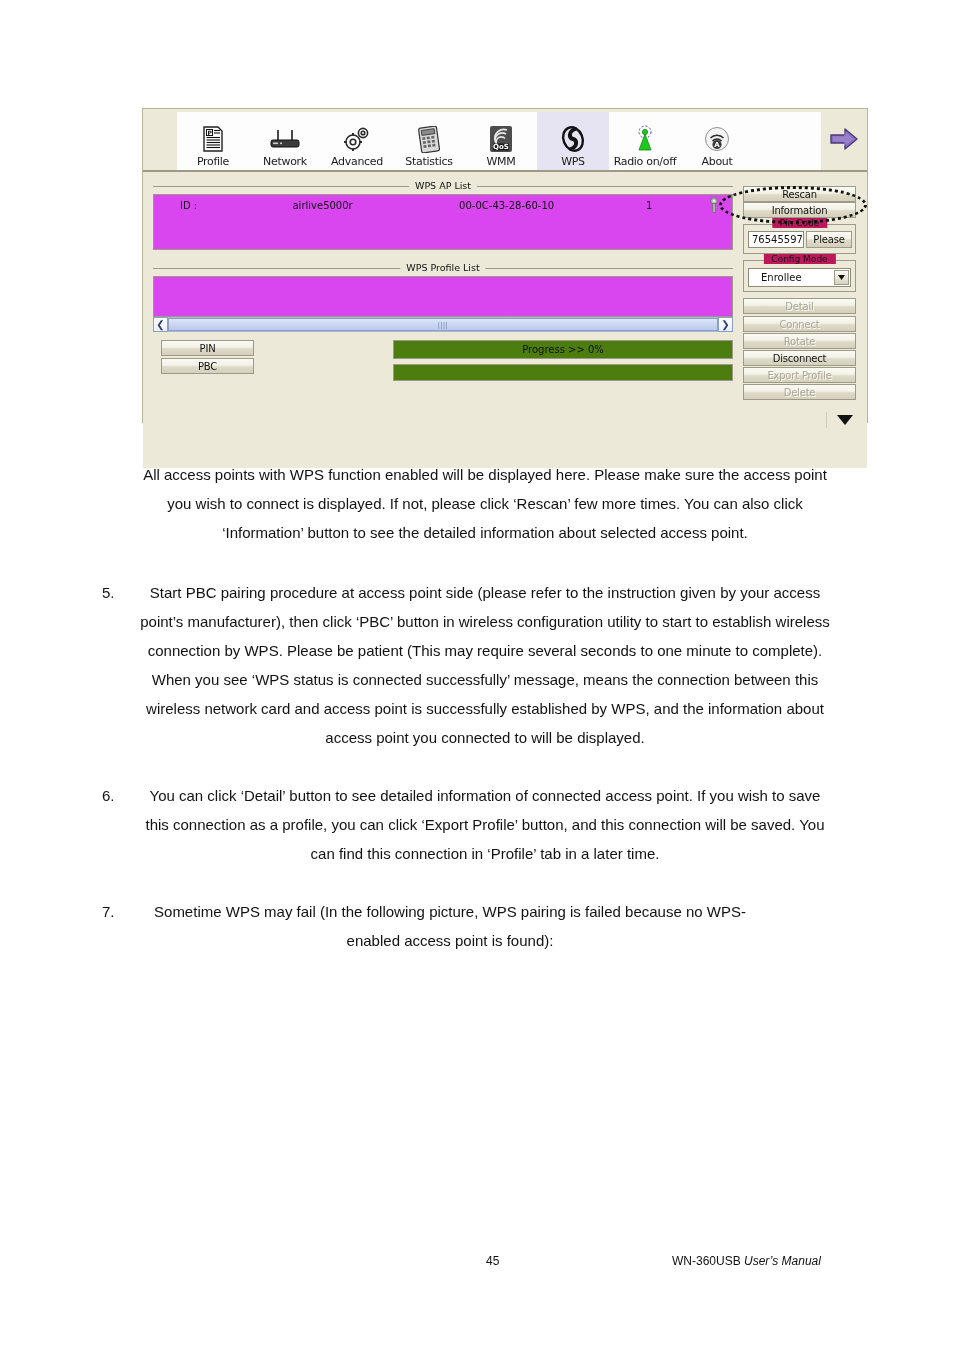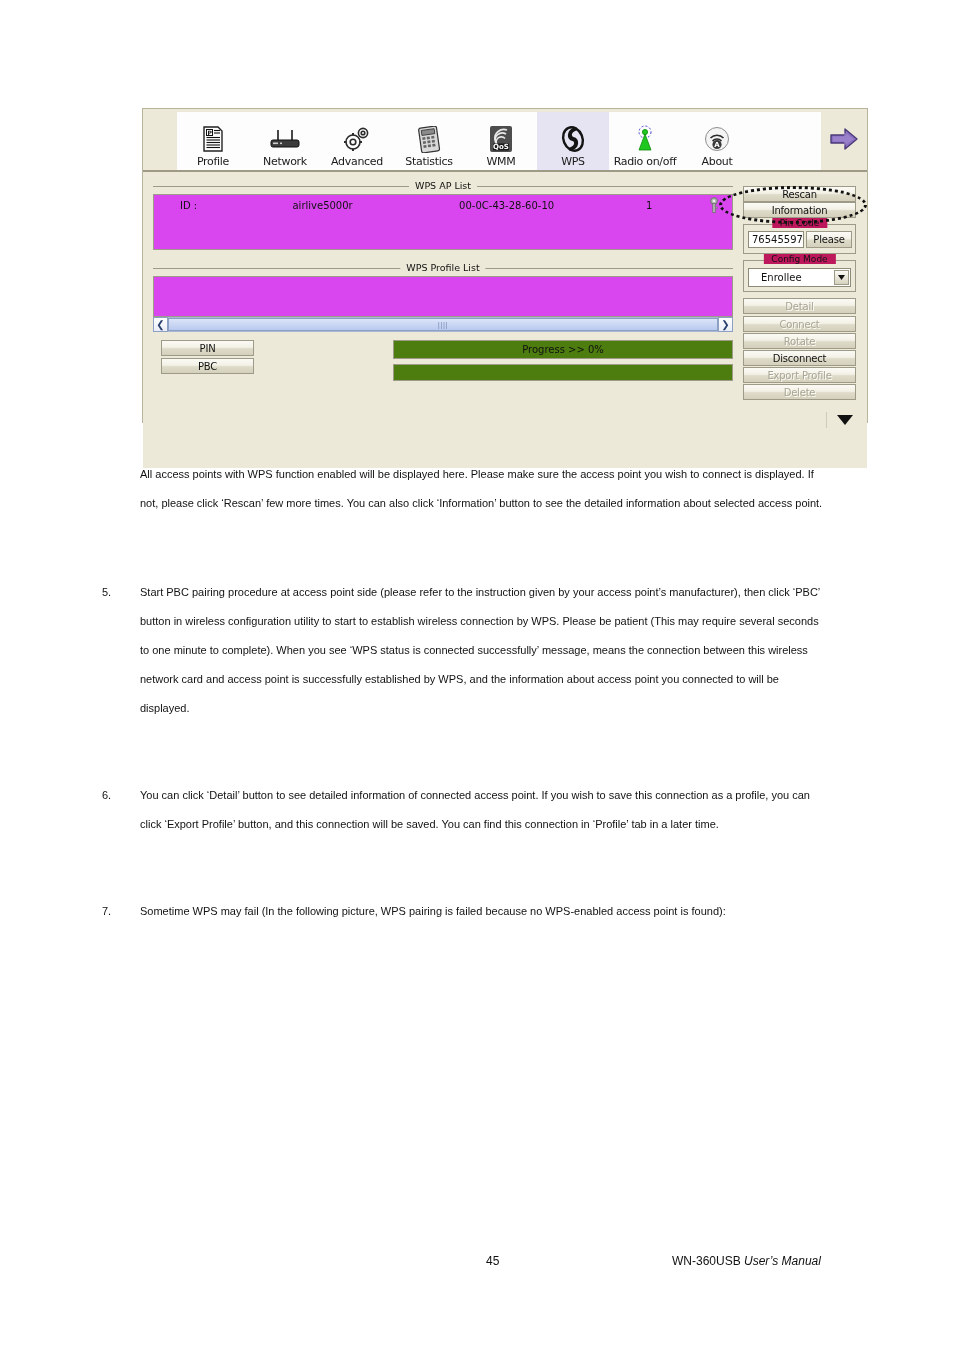--- a/index.html
+++ b/index.html
@@ -307,23 +307,24 @@
     display: flex;
     align-items: center;
     justify-content: center;
     z-index: 25;
   }
 
   
   .para {
     position: absolute;
     font-family: "Liberation Sans", sans-serif;
-    font-size: 11px;
+    font-size: 15px;
     line-height: 29px;
     color: #121212;
+    text-align: center;
   }
   .para .num {
     position: absolute;
     left: -38px;
     top: 0;
   }
   #footer-page, #footer-manual {
     position: absolute;
     font-family: "Liberation Sans", sans-serif;
     font-size: 12px;

